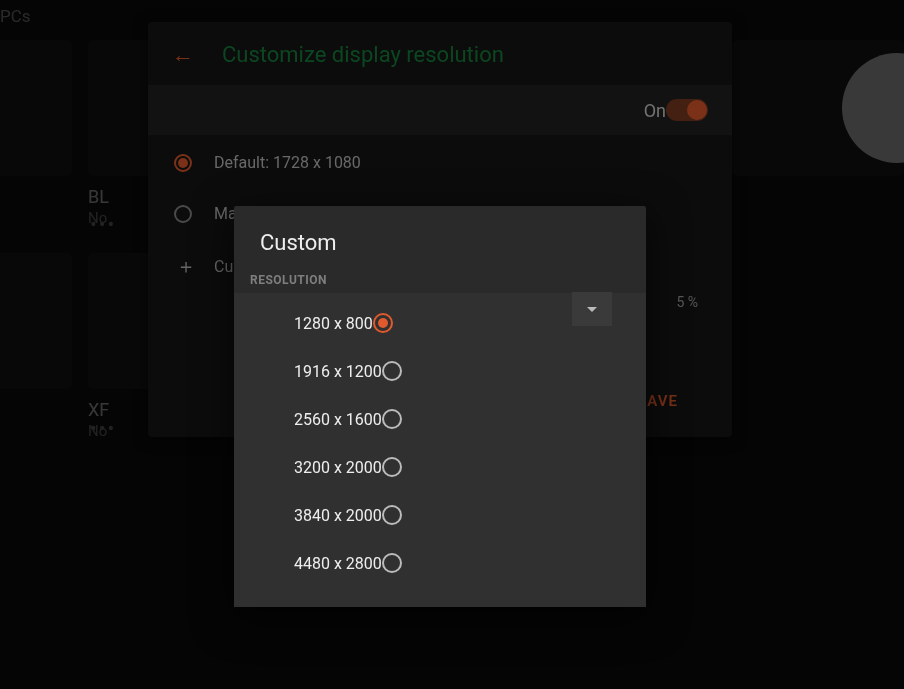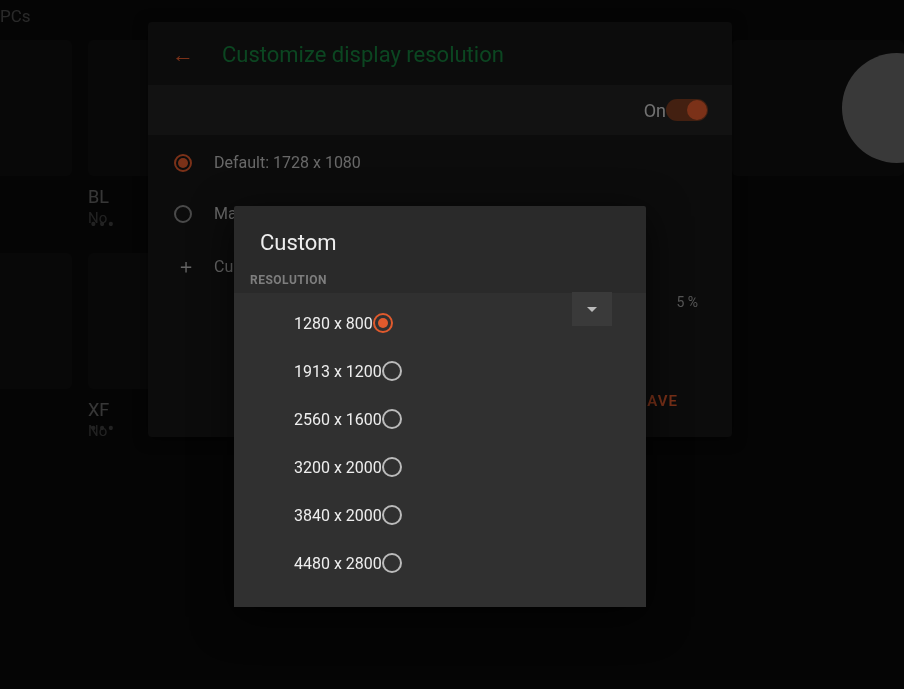--- a/index.html
+++ b/index.html
@@ -141,21 +141,21 @@
   <div class="m2-title">Custom</div>
   <div class="m2-section">RESOLUTION</div>
   <div class="m2-dropdown-arrow"></div>
   <div class="m2-list-wrap">
     <div class="m2-list" id="res-list">
         <div class="m2-row">
           <span class="m2-row-label">1280 x 800</span>
           <span class="m2-radio sel"></span>
         </div>
         <div class="m2-row">
-          <span class="m2-row-label">1913 x 1200</span>
+          <span class="m2-row-label">1916 x 1200</span>
           <span class="m2-radio"></span>
         </div>
         <div class="m2-row">
           <span class="m2-row-label">2560 x 1600</span>
           <span class="m2-radio"></span>
         </div>
         <div class="m2-row">
           <span class="m2-row-label">3200 x 2000</span>
           <span class="m2-radio"></span>
         </div>

